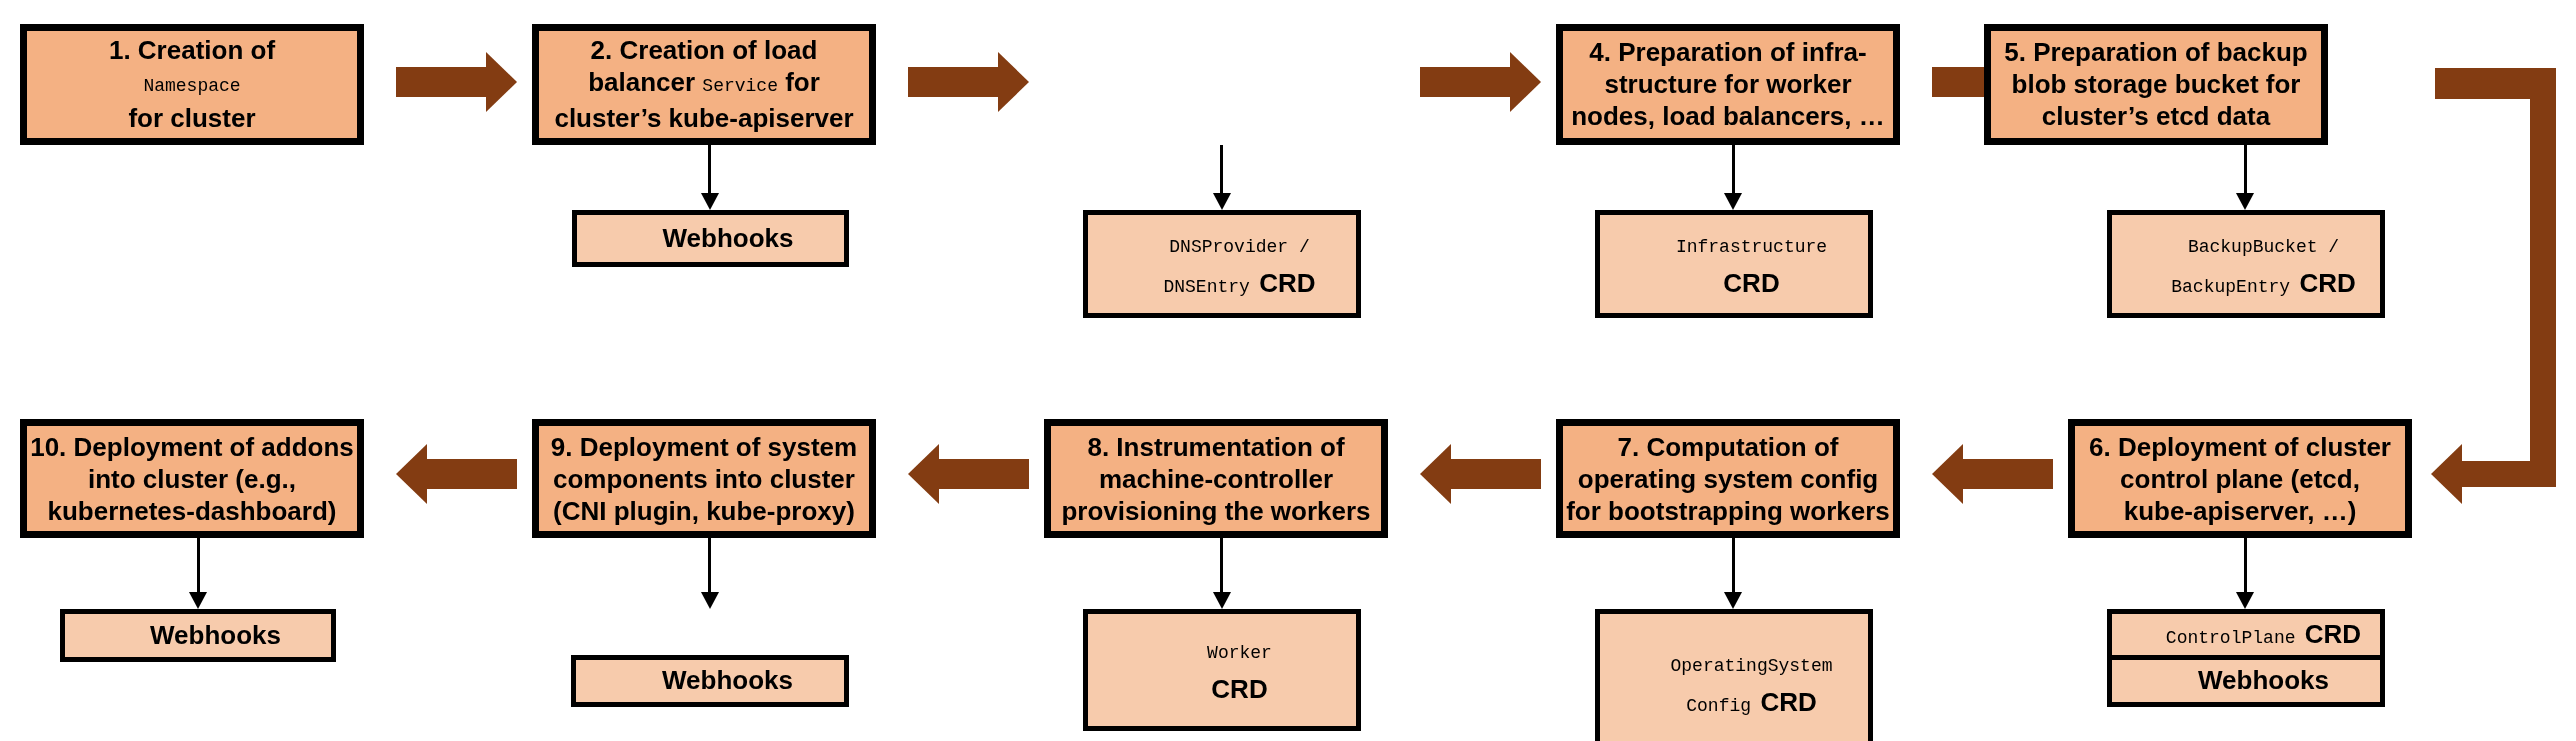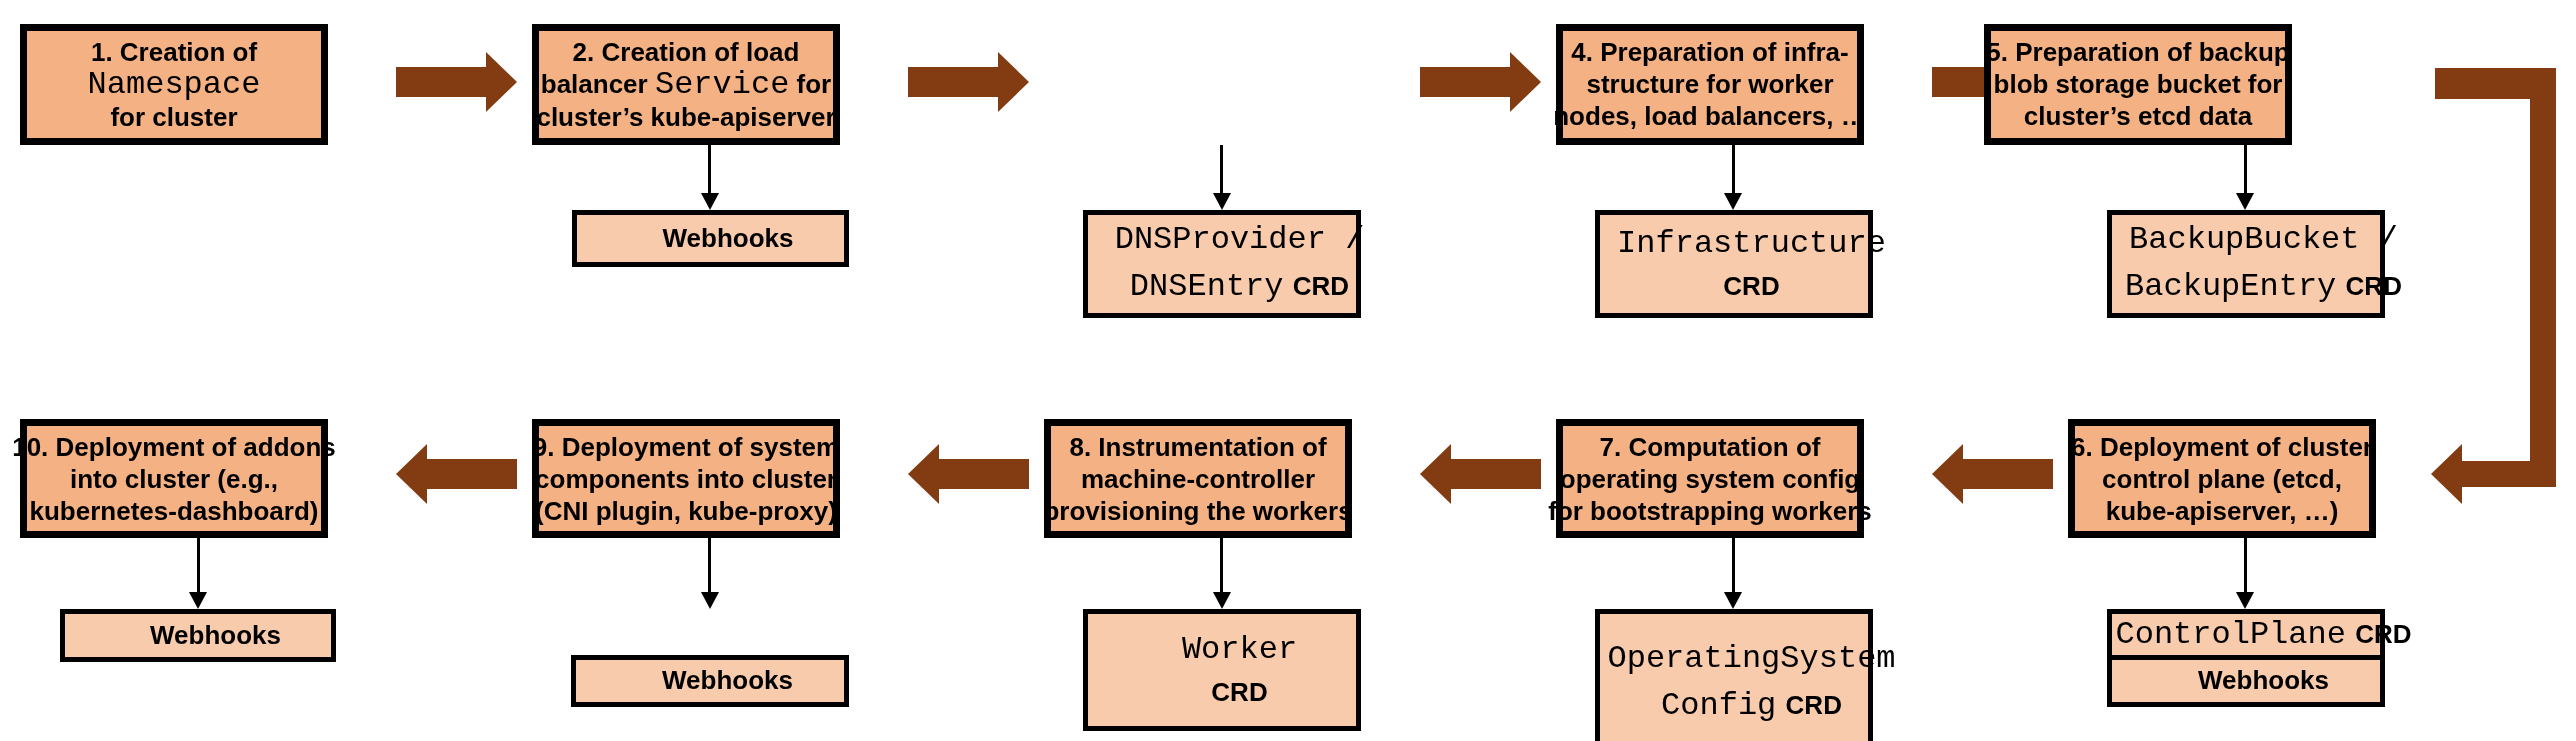--- a/index.html
+++ b/index.html
@@ -1,29 +1,29 @@
 <!DOCTYPE html>
 <html style="font-size:11.4px"><head>
 <meta charset="utf-8">
 <style>
   html,body{margin:0;padding:0;background:#ffffff;}
   .canvas{position:relative;width:2576px;height:742px;background:#ffffff;overflow:hidden;}
 
   
   .main-box{
-    position:absolute;width:308px;box-sizing:border-box;
+    position:absolute;width:344px;box-sizing:border-box;
     background:#F4B183;border:7.8px solid #000;
     display:flex;flex-direction:column;justify-content:center;align-items:center;
     text-align:center;
   }
   .row1{top:23.5px;height:121px;}
   .row2{top:419px;height:119px;}
 
   .bline{font-family:"Liberation Sans",sans-serif;font-weight:700;font-size:26px;line-height:32px;color:#000;white-space:pre;}
-  .mono{font-family:"Liberation Mono",monospace;font-weight:400;font-size:32px;}
+  .mono{font-family:"Liberation Mono",monospace;font-weight:400;font-size:18px;}
   .crd-label{font-family:"Liberation Sans",sans-serif;font-weight:700;}
   .mono + .crd-label{margin-left:9.3px;}
 
   
   .sub-box{
     position:absolute;box-sizing:border-box;
     background:#F7CBAC;border:5.7px solid #000;
     display:flex;flex-direction:column;justify-content:center;align-items:center;
     text-align:center;gap:10px;padding-left:35px;
   }

